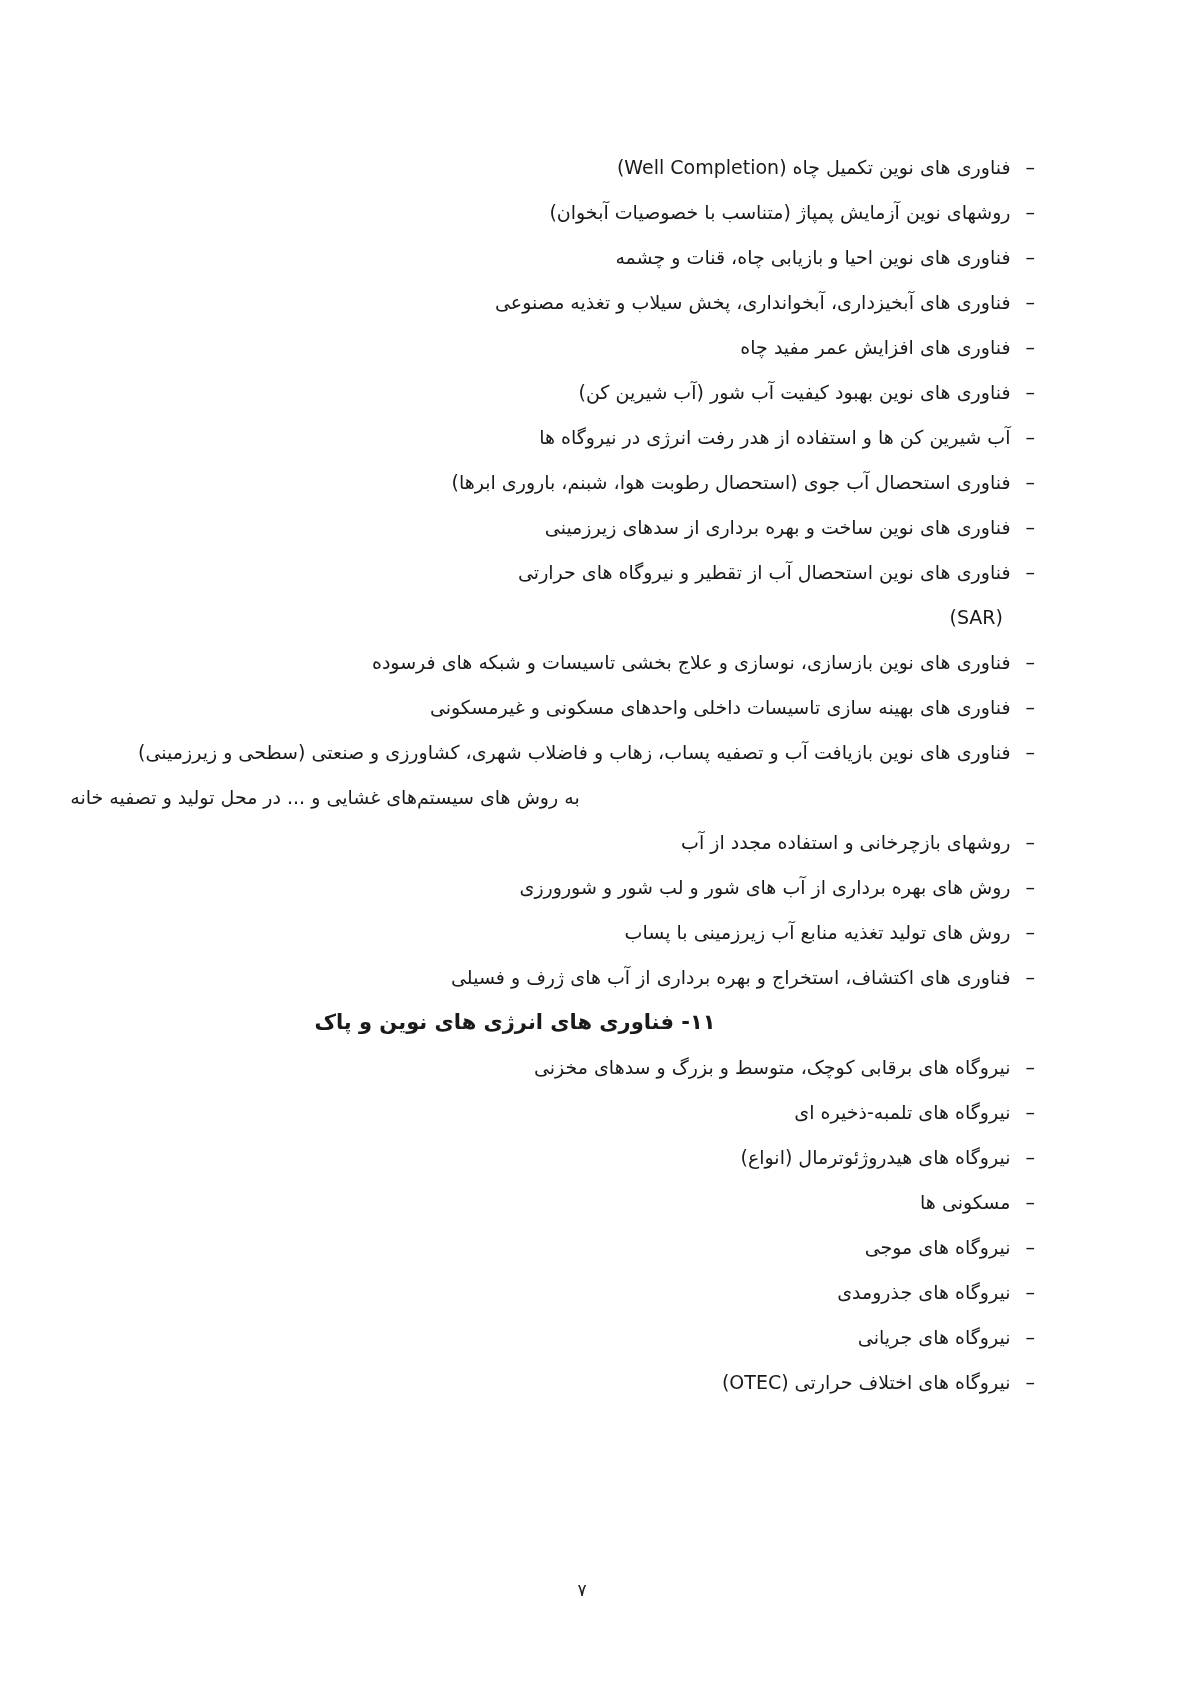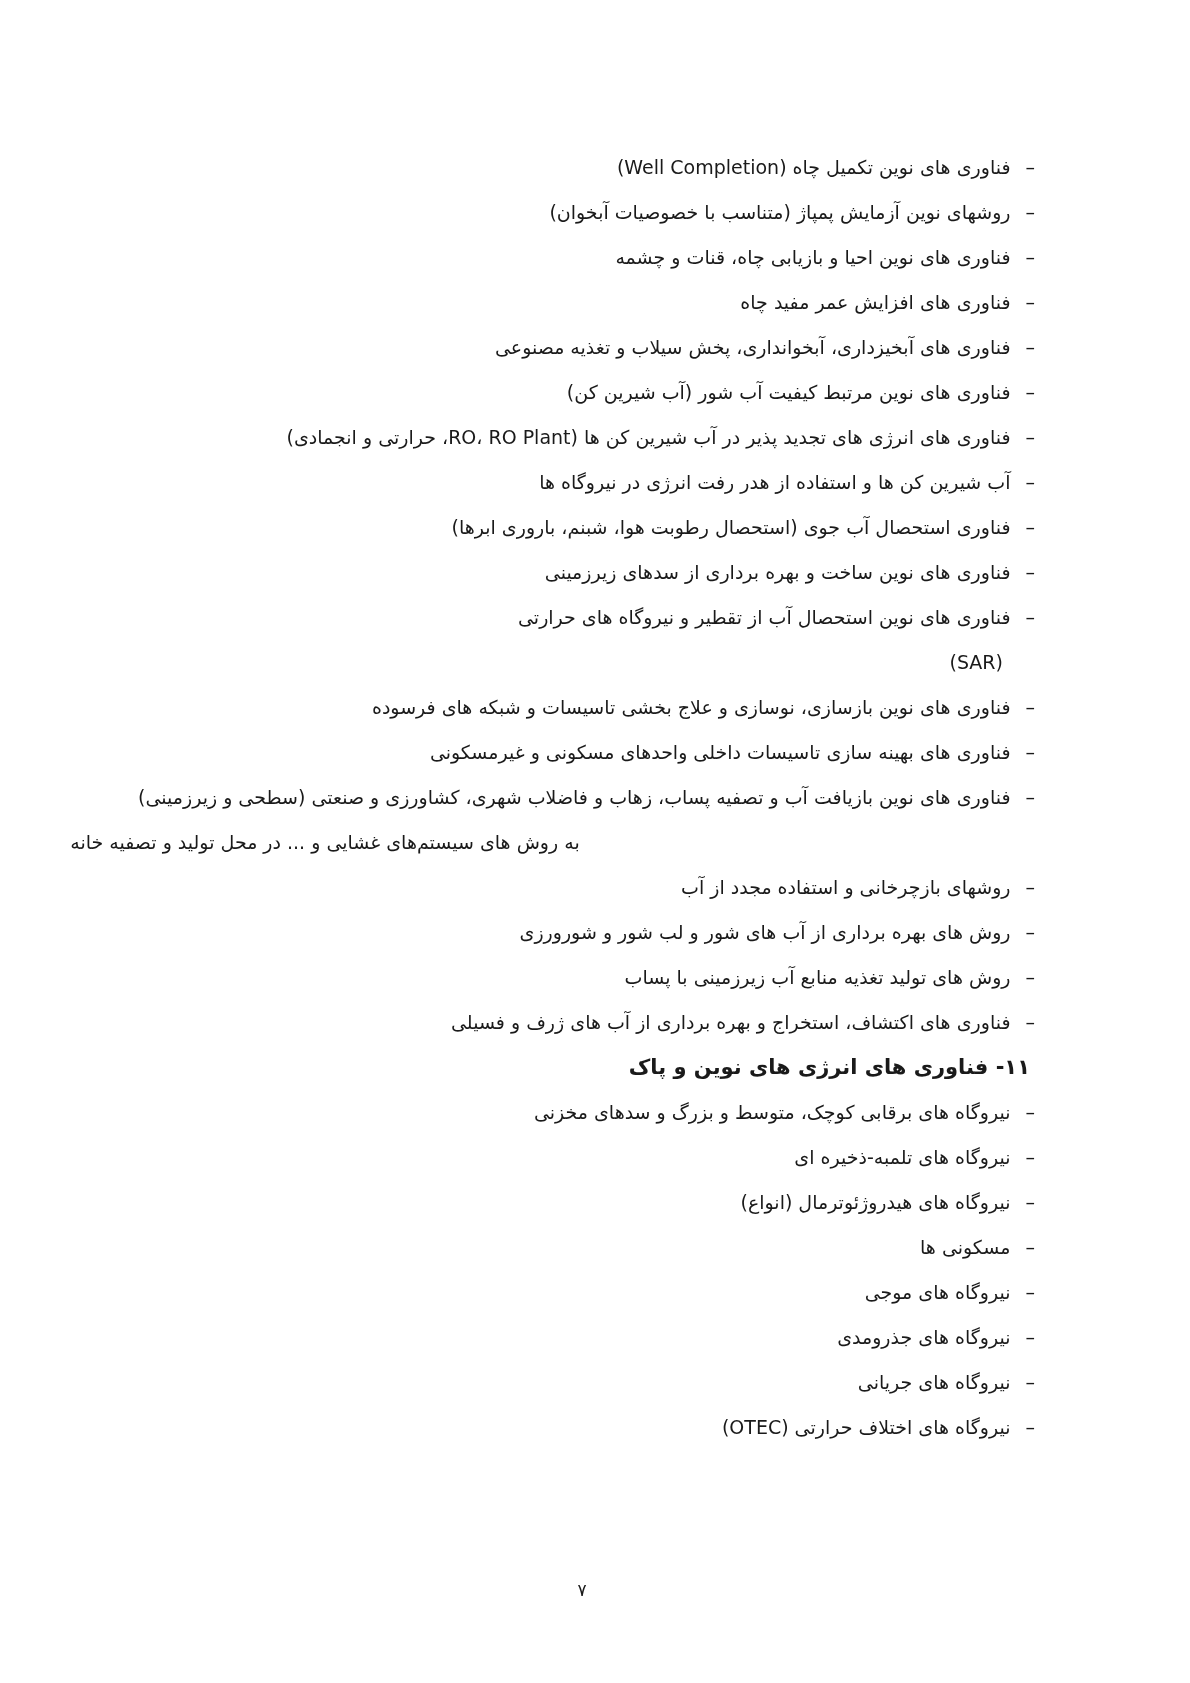--- a/index.html
+++ b/index.html
@@ -35,21 +35,21 @@
     color: #1a1a1a;
   }
   
   .cont { padding-right: 32px; }
   .cont.method { padding-right: 385px; text-align: center; }
   .heading-line {
     height: 45px;
     line-height: 45px;
     font-size: 21px;
     font-weight: bold;
-    text-align: right;
+    text-align: center;
     padding-right: 5px;
     white-space: nowrap;
   }
   .page-number {
     position: absolute;
     top: 1568px;
     left: 0;
     right: 26px;
     text-align: center;
     font-size: 17px;
@@ -58,24 +58,23 @@
   }
 </style>
 </head>
 <body>
 
 <div class="content">
 
   <div class="line bullet"><span class="dash">–</span><span>فناوری های نوین تکمیل چاه (Well Completion)</span></div>
   <div class="line bullet"><span class="dash">–</span><span>روشهای نوین آزمایش پمپاژ (متناسب با خصوصیات آبخوان)</span></div>
   <div class="line bullet"><span class="dash">–</span><span>فناوری های نوین احیا و بازیابی چاه، قنات و چشمه</span></div>
+  <div class="line bullet"><span class="dash">–</span><span>فناوری های آبخیزداری، آبخوانداری، پخش سیلاب و تغذیه مصنوعی</span></div>
   <div class="line bullet"><span class="dash">–</span><span>فناوری های افزایش عمر مفید چاه</span></div>
-  <div class="line bullet"><span class="dash">–</span><span>فناوری های آبخیزداری، آبخوانداری، پخش سیلاب و تغذیه مصنوعی</span></div>
-  <div class="line bullet"><span class="dash">–</span><span>فناوری های نوین مرتبط کیفیت آب شور (آب شیرین کن)</span></div>
-  <div class="line bullet"><span class="dash">–</span><span>فناوری های انرژی های تجدید پذیر در آب شیرین کن ها (RO، RO Plant، حرارتی و انجمادی)</span></div>
+  <div class="line bullet"><span class="dash">–</span><span>فناوری های نوین بهبود کیفیت آب شور (آب شیرین کن)</span></div>
   <div class="line bullet"><span class="dash">–</span><span>آب شیرین کن ها و استفاده از هدر رفت انرژی در نیروگاه ها</span></div>
   <div class="line bullet"><span class="dash">–</span><span>فناوری استحصال آب جوی (استحصال رطوبت هوا، شبنم، باروری ابرها)</span></div>
   <div class="line bullet"><span class="dash">–</span><span>فناوری های نوین ساخت و بهره برداری از سدهای زیرزمینی</span></div>
   <div class="line bullet"><span class="dash">–</span><span>فناوری های نوین استحصال آب از تقطیر و نیروگاه های حرارتی</span></div>
   <div class="line cont sar"><span>(SAR)</span></div>
   <div class="line bullet"><span class="dash">–</span><span>فناوری های نوین بازسازی، نوسازی و علاج بخشی تاسیسات و شبکه های فرسوده</span></div>
   <div class="line bullet"><span class="dash">–</span><span>فناوری های بهینه سازی تاسیسات داخلی واحدهای مسکونی و غیرمسکونی</span></div>
   <div class="line bullet"><span class="dash">–</span><span>فناوری های نوین بازیافت آب و تصفیه پساب، زهاب و فاضلاب شهری، کشاورزی و صنعتی (سطحی و زیرزمینی)</span></div>
   <div class="line cont method"><span>به روش های سیستم‌های غشایی و ... در محل تولید و تصفیه خانه</span></div>
   <div class="line bullet"><span class="dash">–</span><span>روشهای بازچرخانی و استفاده مجدد از آب</span></div>

